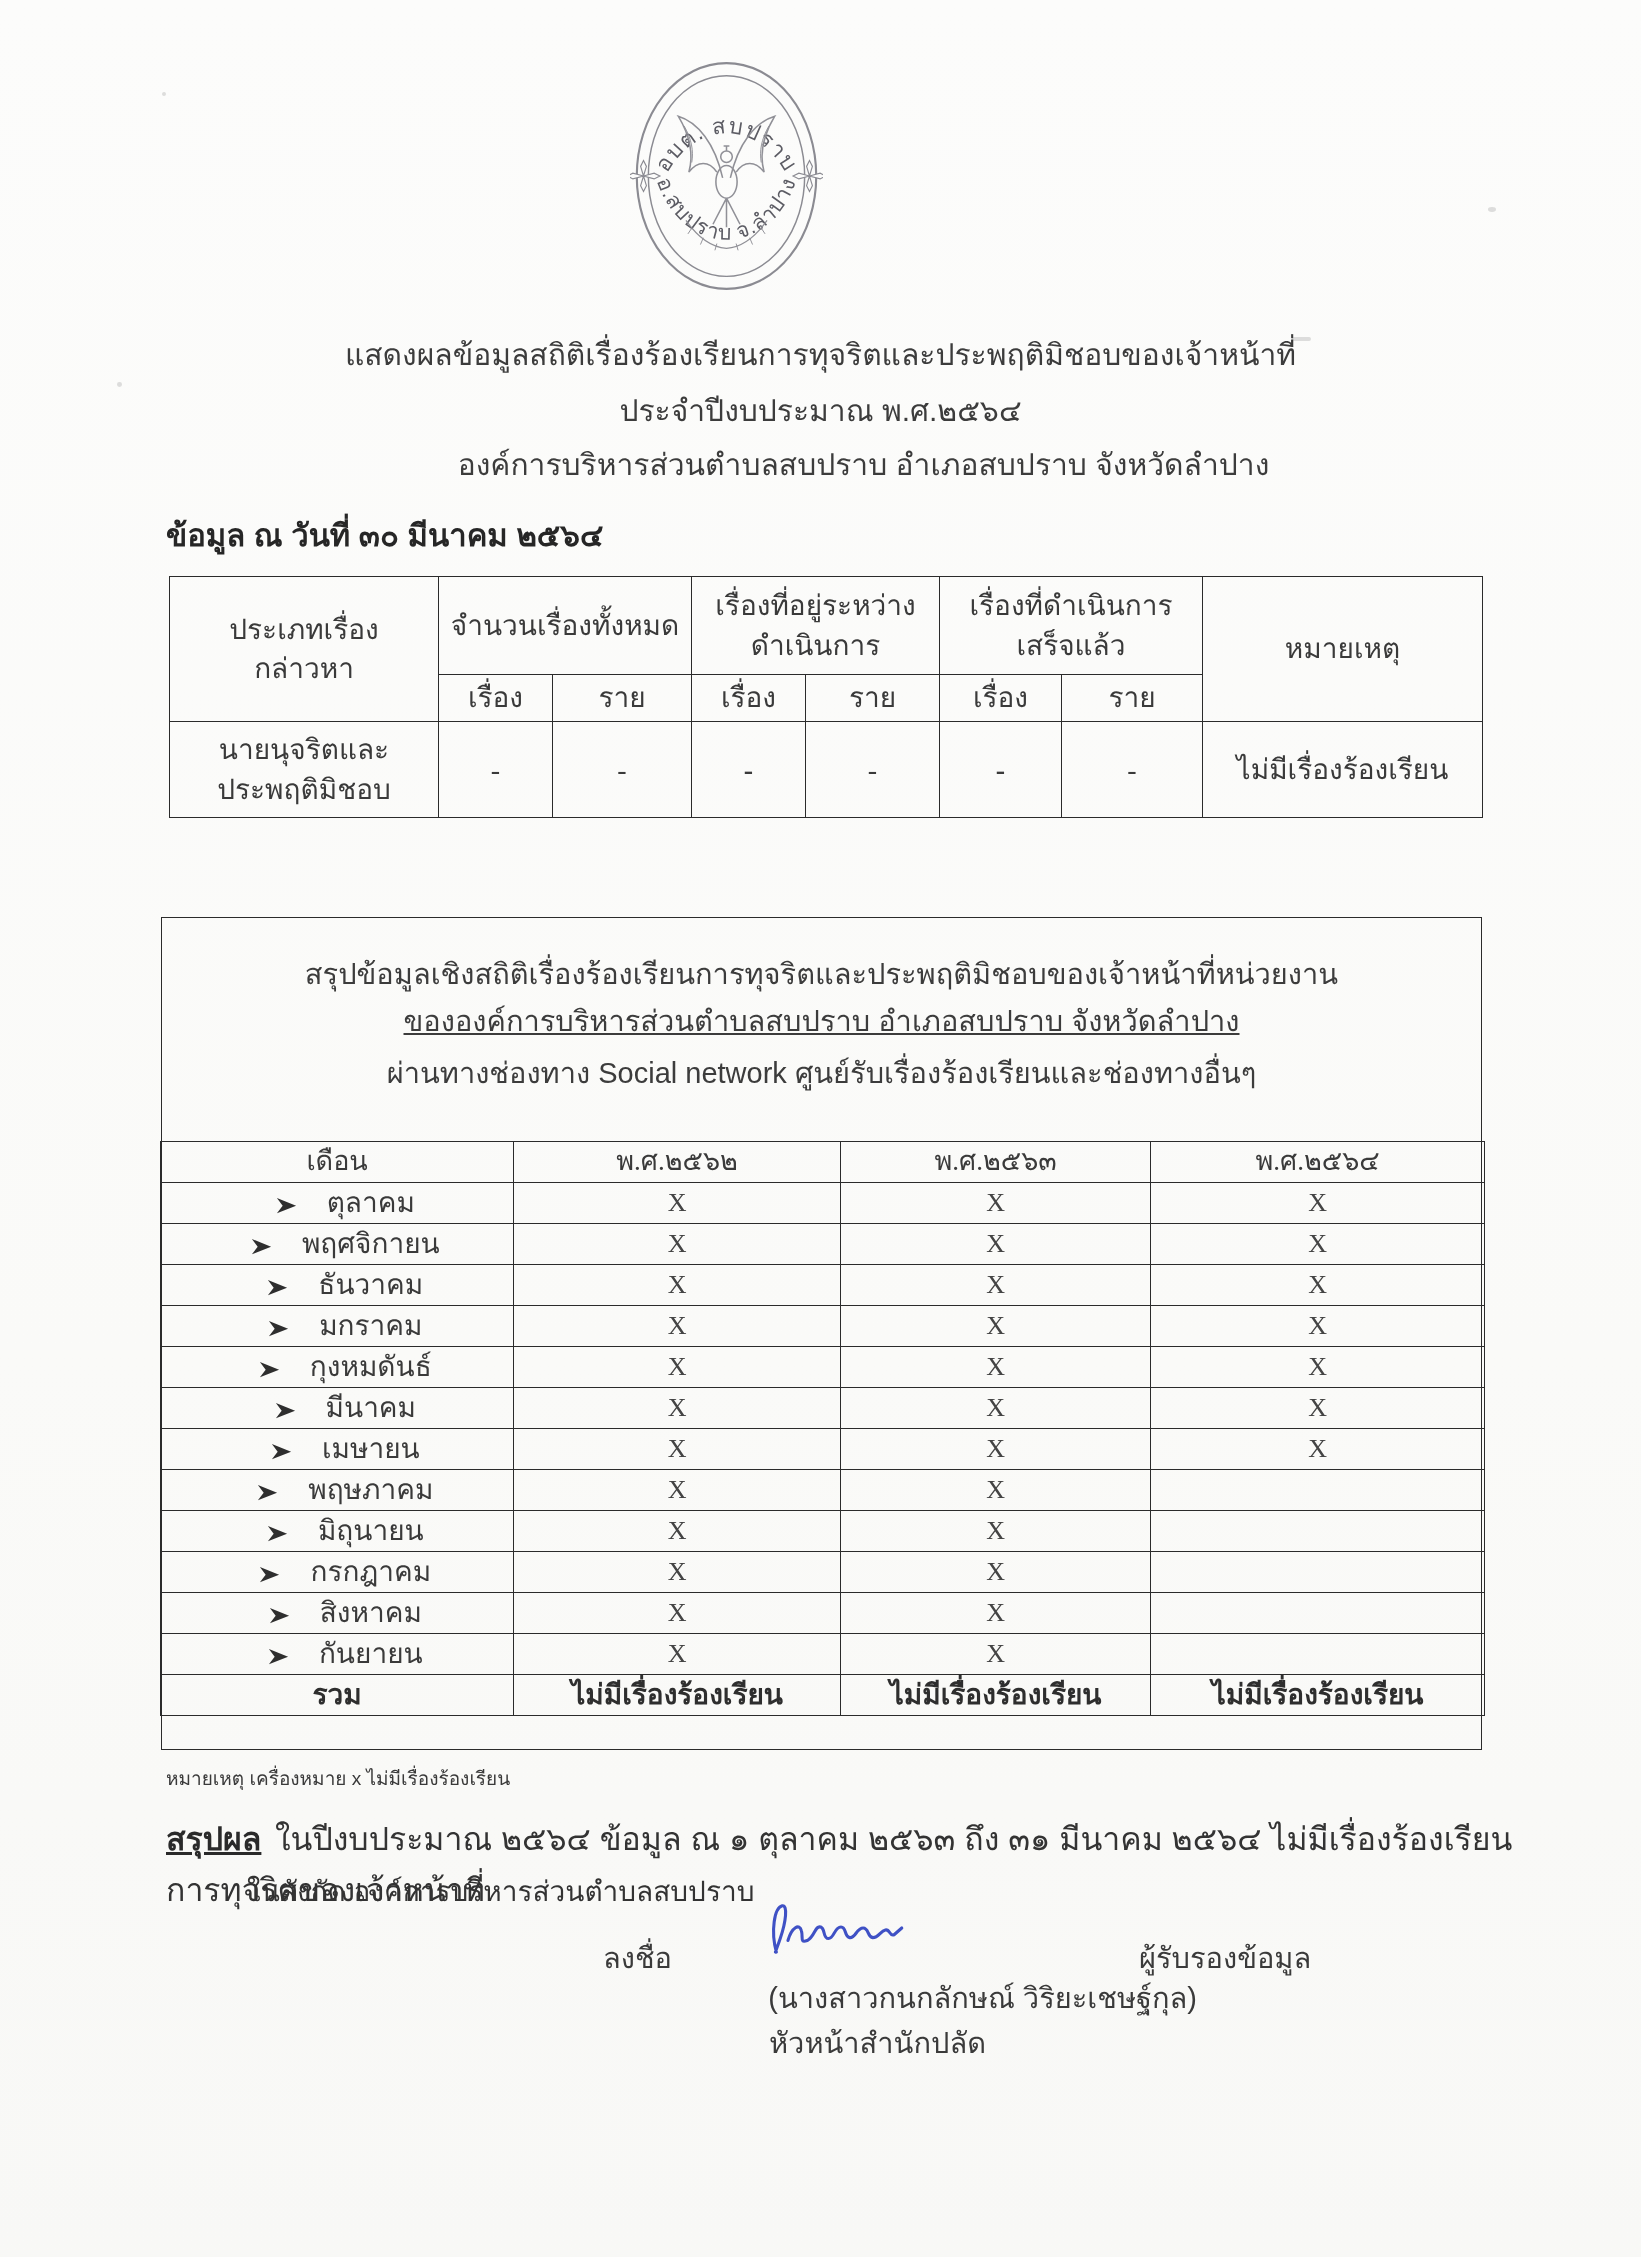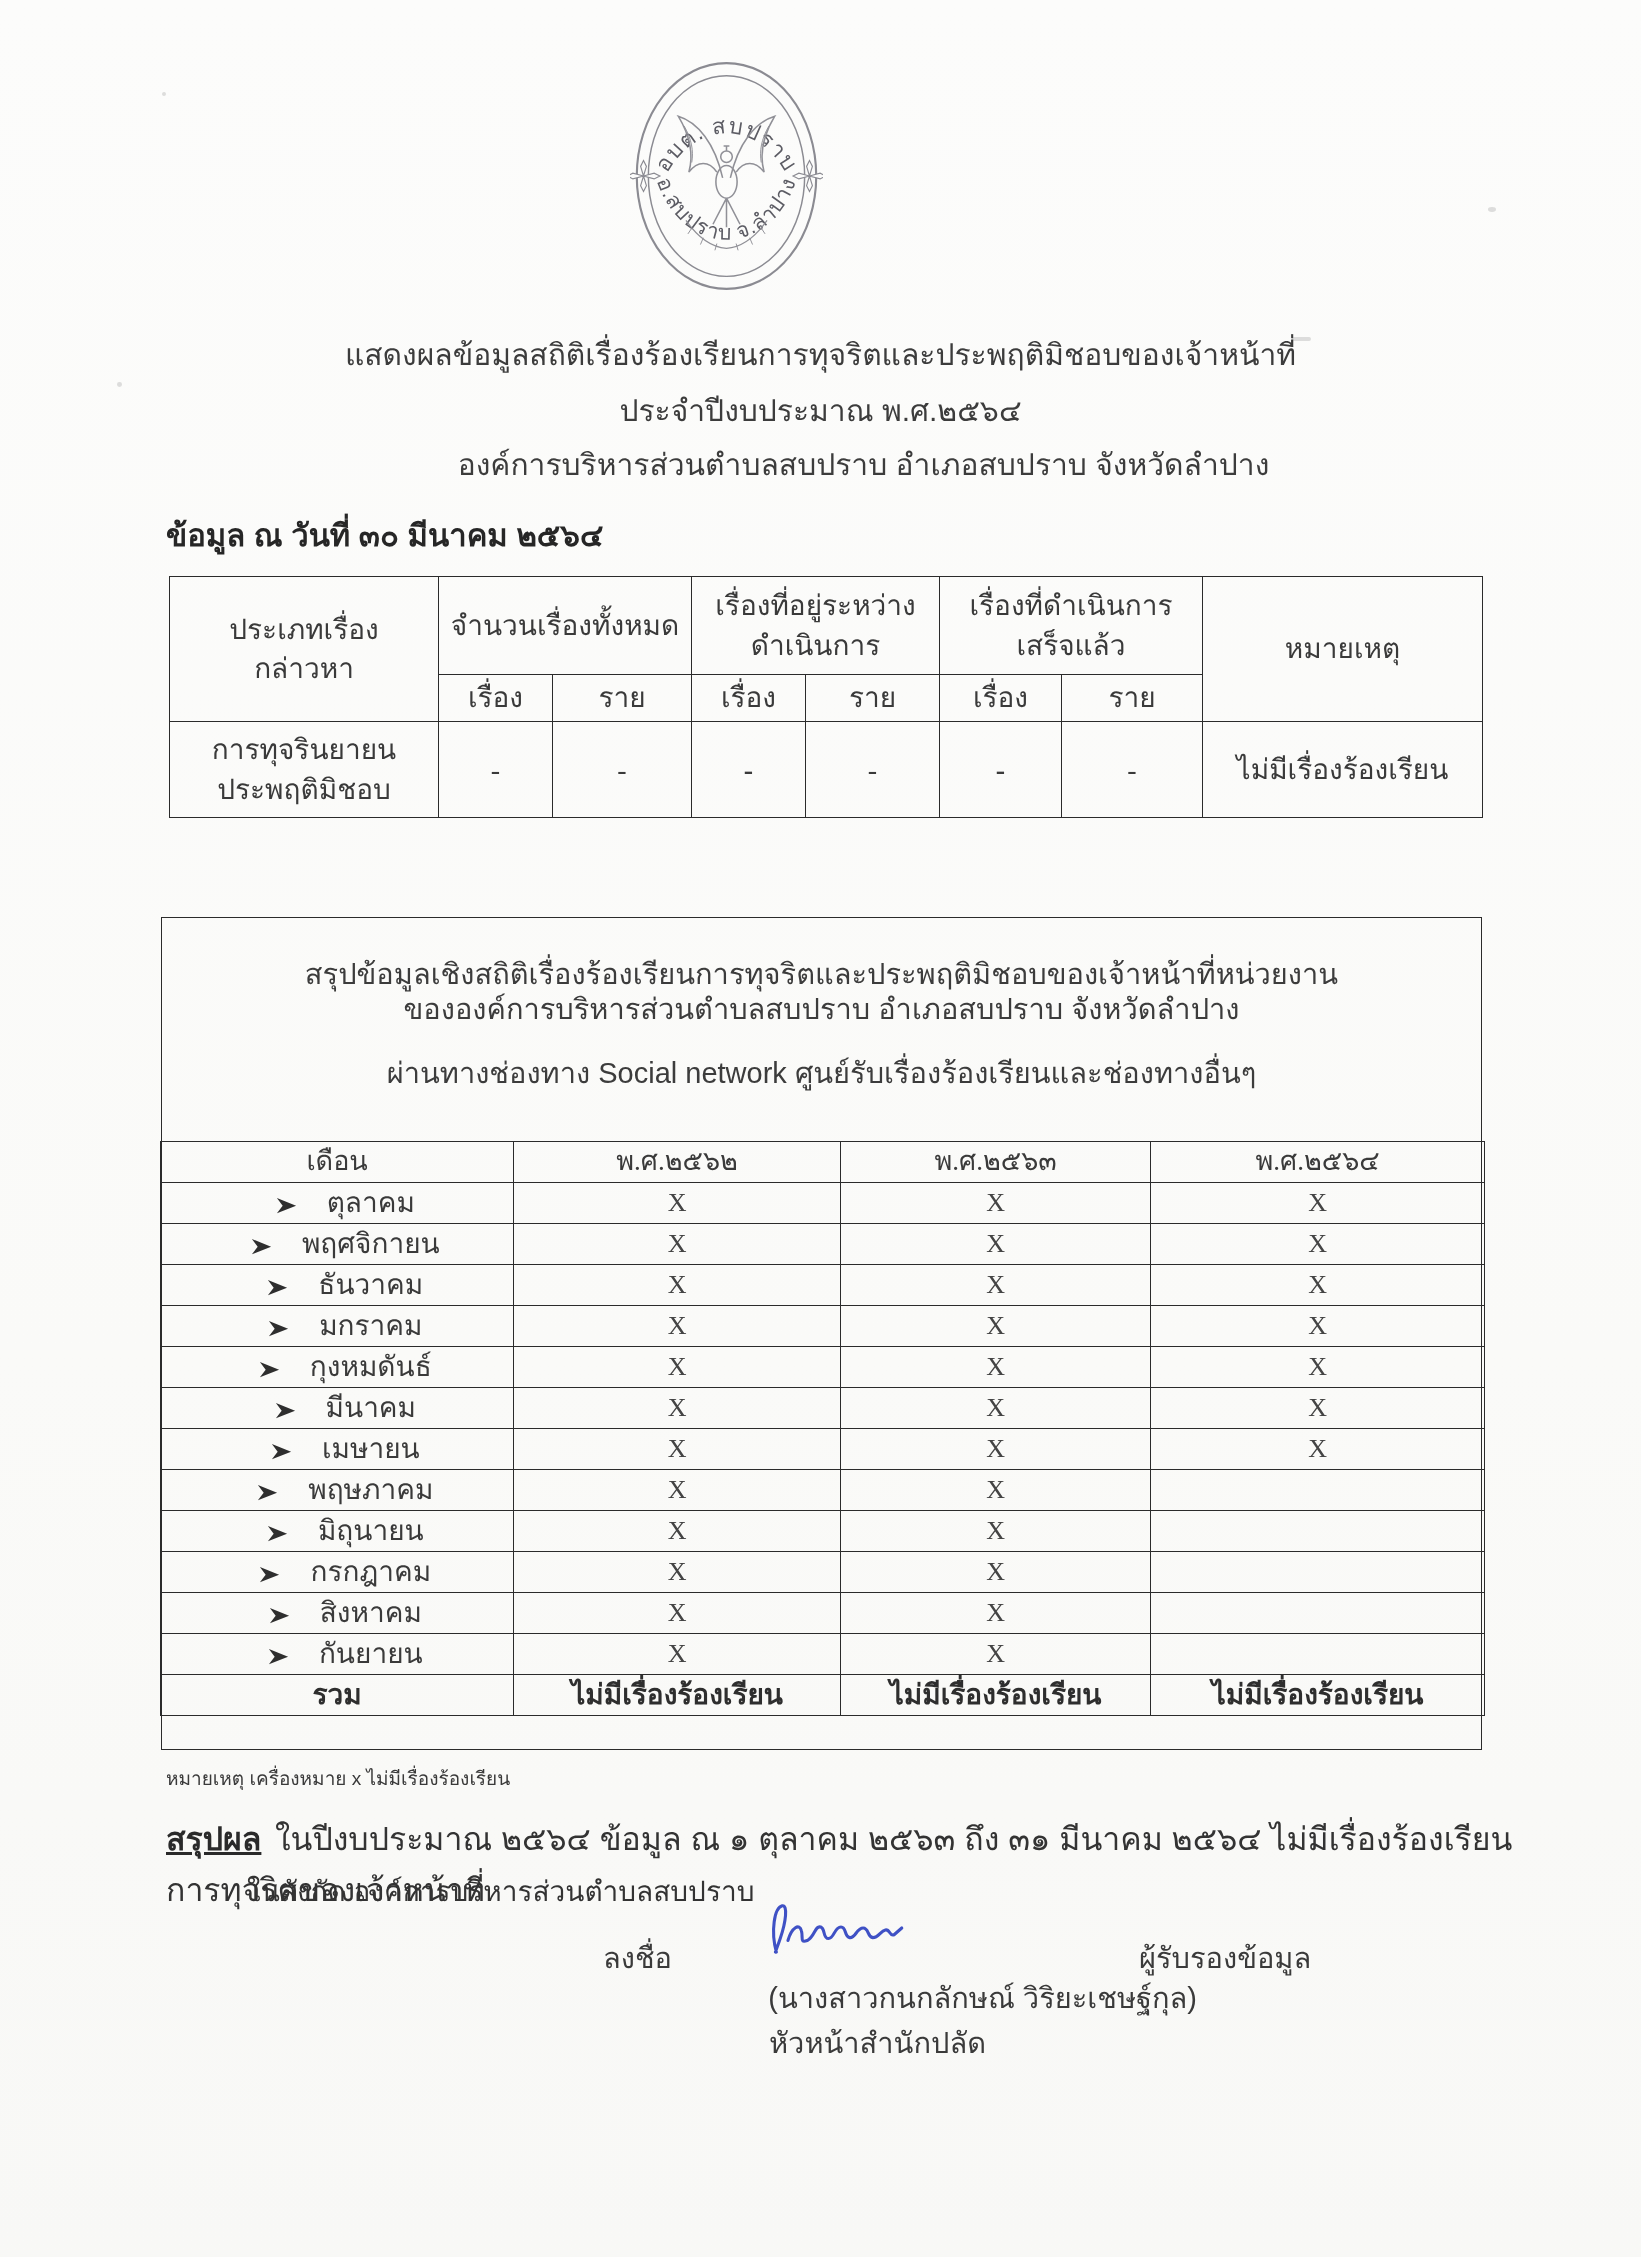--- a/index.html
+++ b/index.html
@@ -39,21 +39,21 @@
   .table1 .r2 th{height:46px;}
   .table1 .r3 td{height:95px;}
   .table1 .t1-data td:nth-child(4),
   .table1 .t1-data td:nth-child(6){font-weight:700;}
 
   
   .box2{position:absolute;left:161px;top:917px;width:1321px;height:833px;
     border:1.9px solid #2b2b2b;box-sizing:border-box;}
   .box2 .bt{position:absolute;left:0;width:100%;text-align:center;
     font-size:29px;line-height:39px;color:#3c3c3c;}
-  .bt1{top:37px;} .bt2{top:72px;} .bt3{top:136px;}
+  .bt1{top:37px;} .bt2{top:84px;text-decoration:underline;} .bt3{top:136px;}
 
   .table2{position:absolute;left:-1.9px;top:223px;width:1325px;}
   .table2 th{height:40px;font-size:27px;}
   .table2 td{height:40px;}
   .table2 .month-cell{text-align:center;padding-left:15.4px;}
   .table2 .month-cell .arrow{display:inline-block;width:23px;height:17.4px;
     margin-right:29px;vertical-align:-1.9px;}
   .table2 .x-val{font-size:26px;color:#444;}
   .table2 .total-row td{font-weight:700;color:#2e2e2e;}
 
@@ -147,21 +147,21 @@
     </tr>
     <tr class="r2">
       <th>เรื่อง</th>
       <th>ราย</th>
       <th>เรื่อง</th>
       <th>ราย</th>
       <th>เรื่อง</th>
       <th>ราย</th>
     </tr>
     <tr class="r3 t1-data">
-      <td class="pre">การทุจรินยายน
+      <td class="pre">นายนุจริตและ
 ประพฤติมิชอบ</td>
       <td>-</td>
       <td>-</td>
       <td>-</td>
       <td>-</td>
       <td>-</td>
       <td>-</td>
       <td>ไม่มีเรื่องร้องเรียน</td>
     </tr>
   </tbody>

